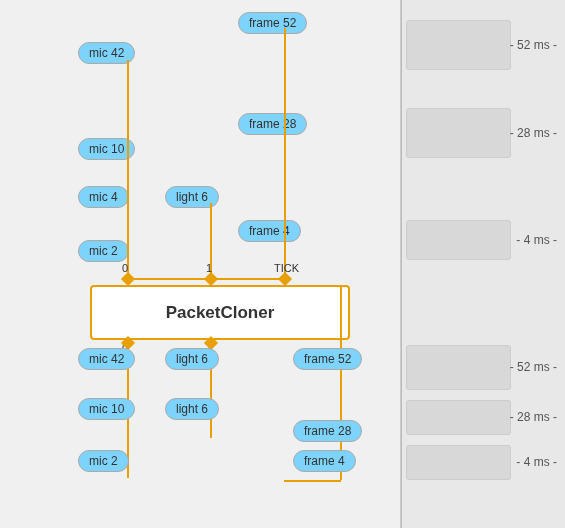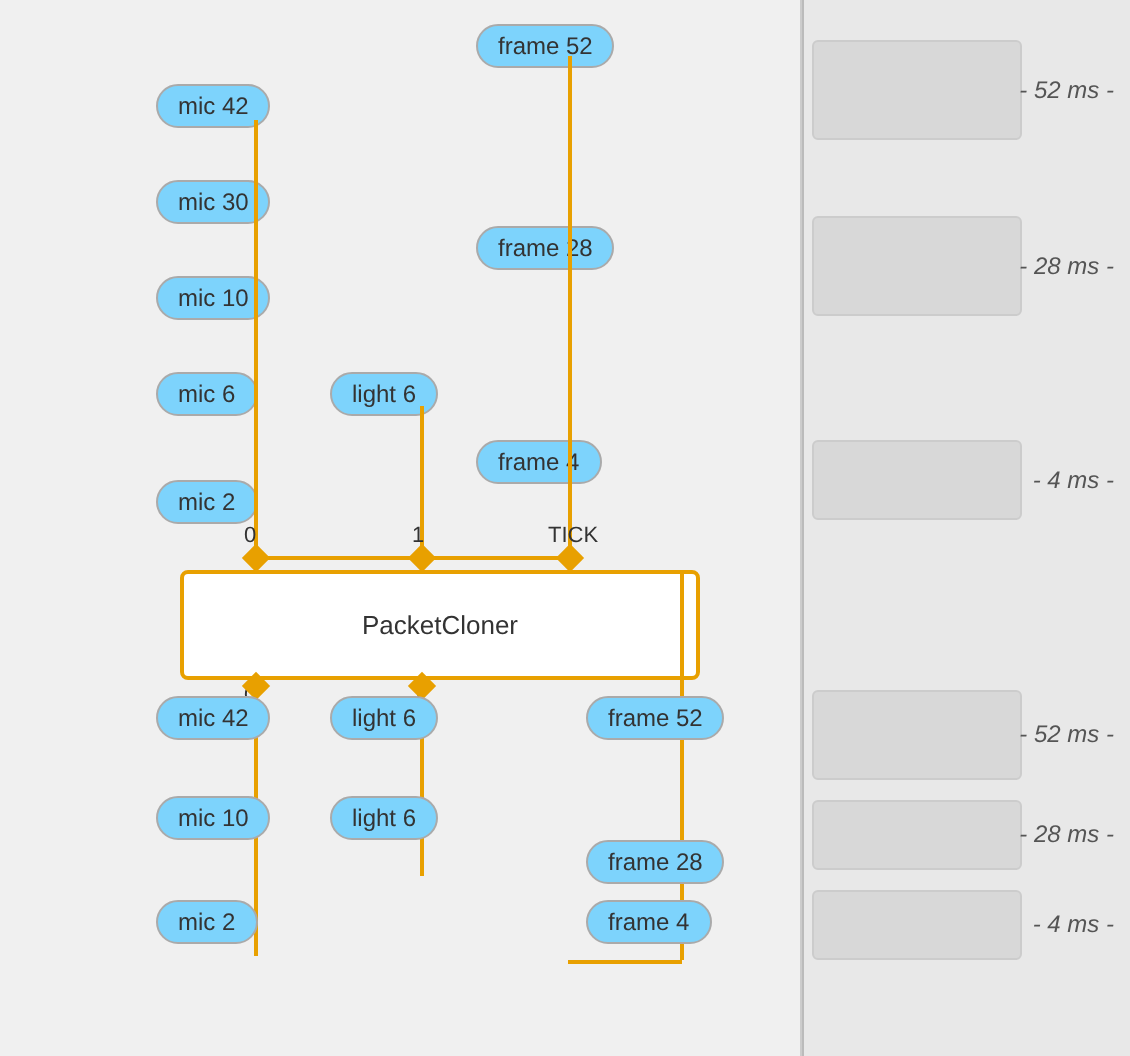--- a/index.html
+++ b/index.html
@@ -23,21 +23,20 @@
       width: 400px;
       height: 528px;
       background: #f0f0f0;
     }
     .timeline-area {
       width: 165px;
       height: 528px;
       background: #e8e8e8;
       position: relative;
       border-left: 1px solid #ccc;
-      font-style: italic;
     }
     
     .node-pill {
       position: absolute;
       background: #7dd3fc;
       border: 1px solid #aaa;
       border-radius: 12px;
       padding: 3px 10px;
       font-size: 12px;
       white-space: nowrap;
@@ -47,22 +46,22 @@
     .packet-cloner-box {
       position: absolute;
       border: 2px solid #e8a000;
       border-radius: 4px;
       background: #fff;
       display: flex;
       align-items: center;
       justify-content: center;
     }
     .packet-cloner-label {
-      font-size: 13px;
-      font-weight: normal;
+      font-size: 17px;
+      font-weight: bold;
       color: #333;
       text-align: center;
     }
     
     .orange-line-v {
       position: absolute;
       width: 2px;
       background: #e8a000;
     }
     
@@ -110,25 +109,24 @@
     }
   </style>
 </head>
 <body>
 
 <div class="main-container">
   <div class="diagram-area">
 
     <div class="node-pill" style="left:78px; top:42px;">mic 42</div>
 
-    <div class="node-pill" style="left:78px; top:90px;">mic 30</div>
 
     <div class="node-pill" style="left:78px; top:138px;">mic 10</div>
 
-    <div class="node-pill" style="left:78px; top:186px;">mic 6</div>
+    <div class="node-pill" style="left:78px; top:186px;">mic 4</div>
 
     <div class="node-pill" style="left:165px; top:186px;">light 6</div>
 
     <div class="node-pill" style="left:238px; top:12px;">frame 52</div>
 
     <div class="node-pill" style="left:238px; top:113px;">frame 28</div>
 
     <div class="node-pill" style="left:238px; top:220px;">frame 4</div>
 
     <div class="node-pill" style="left:78px; top:240px;">mic 2</div>

